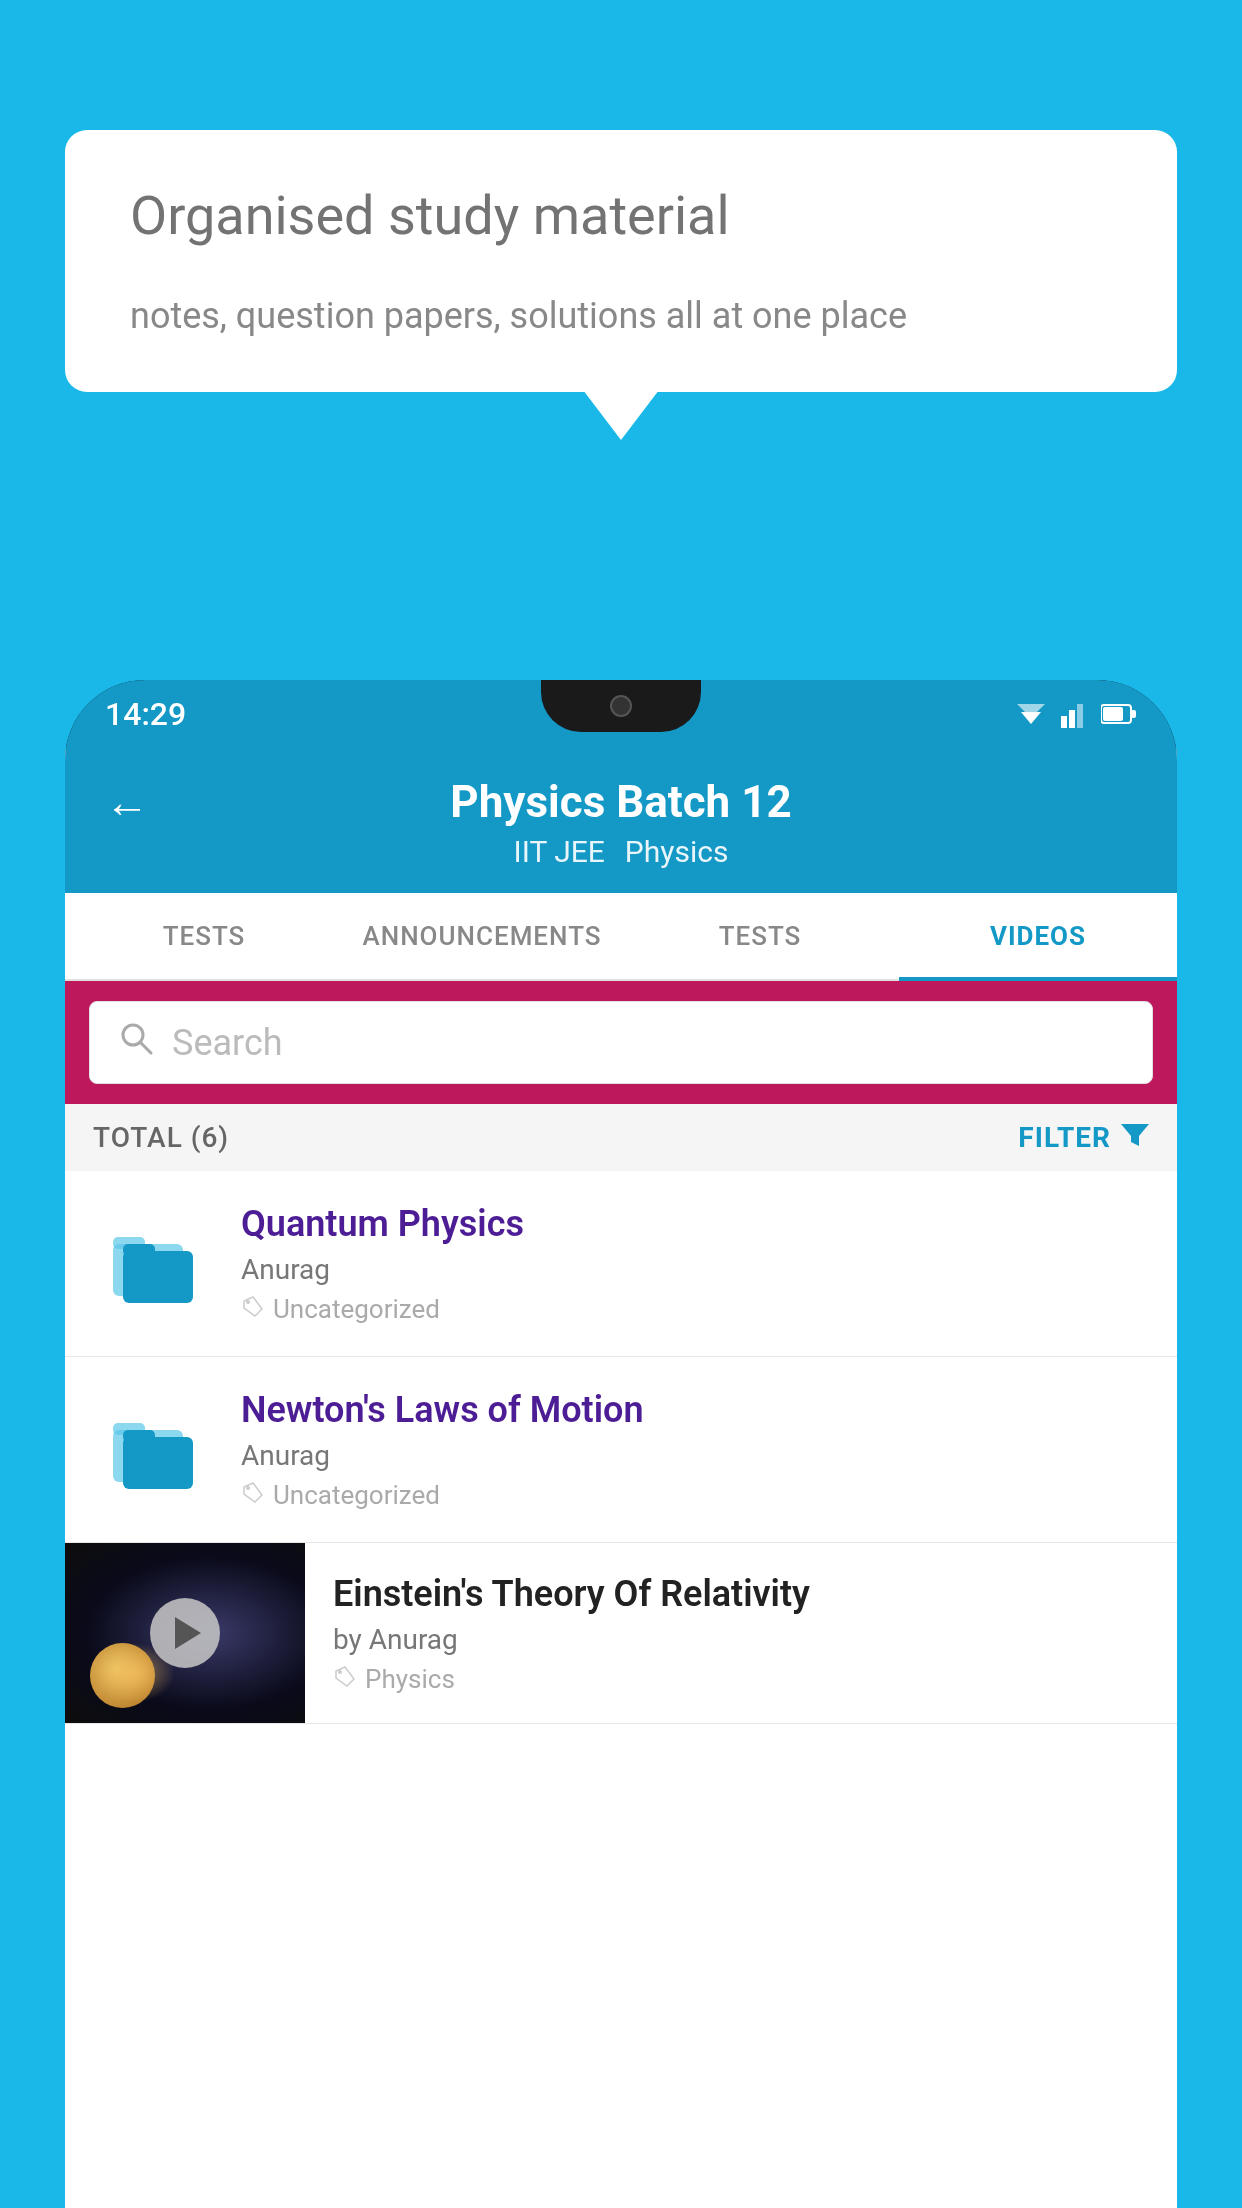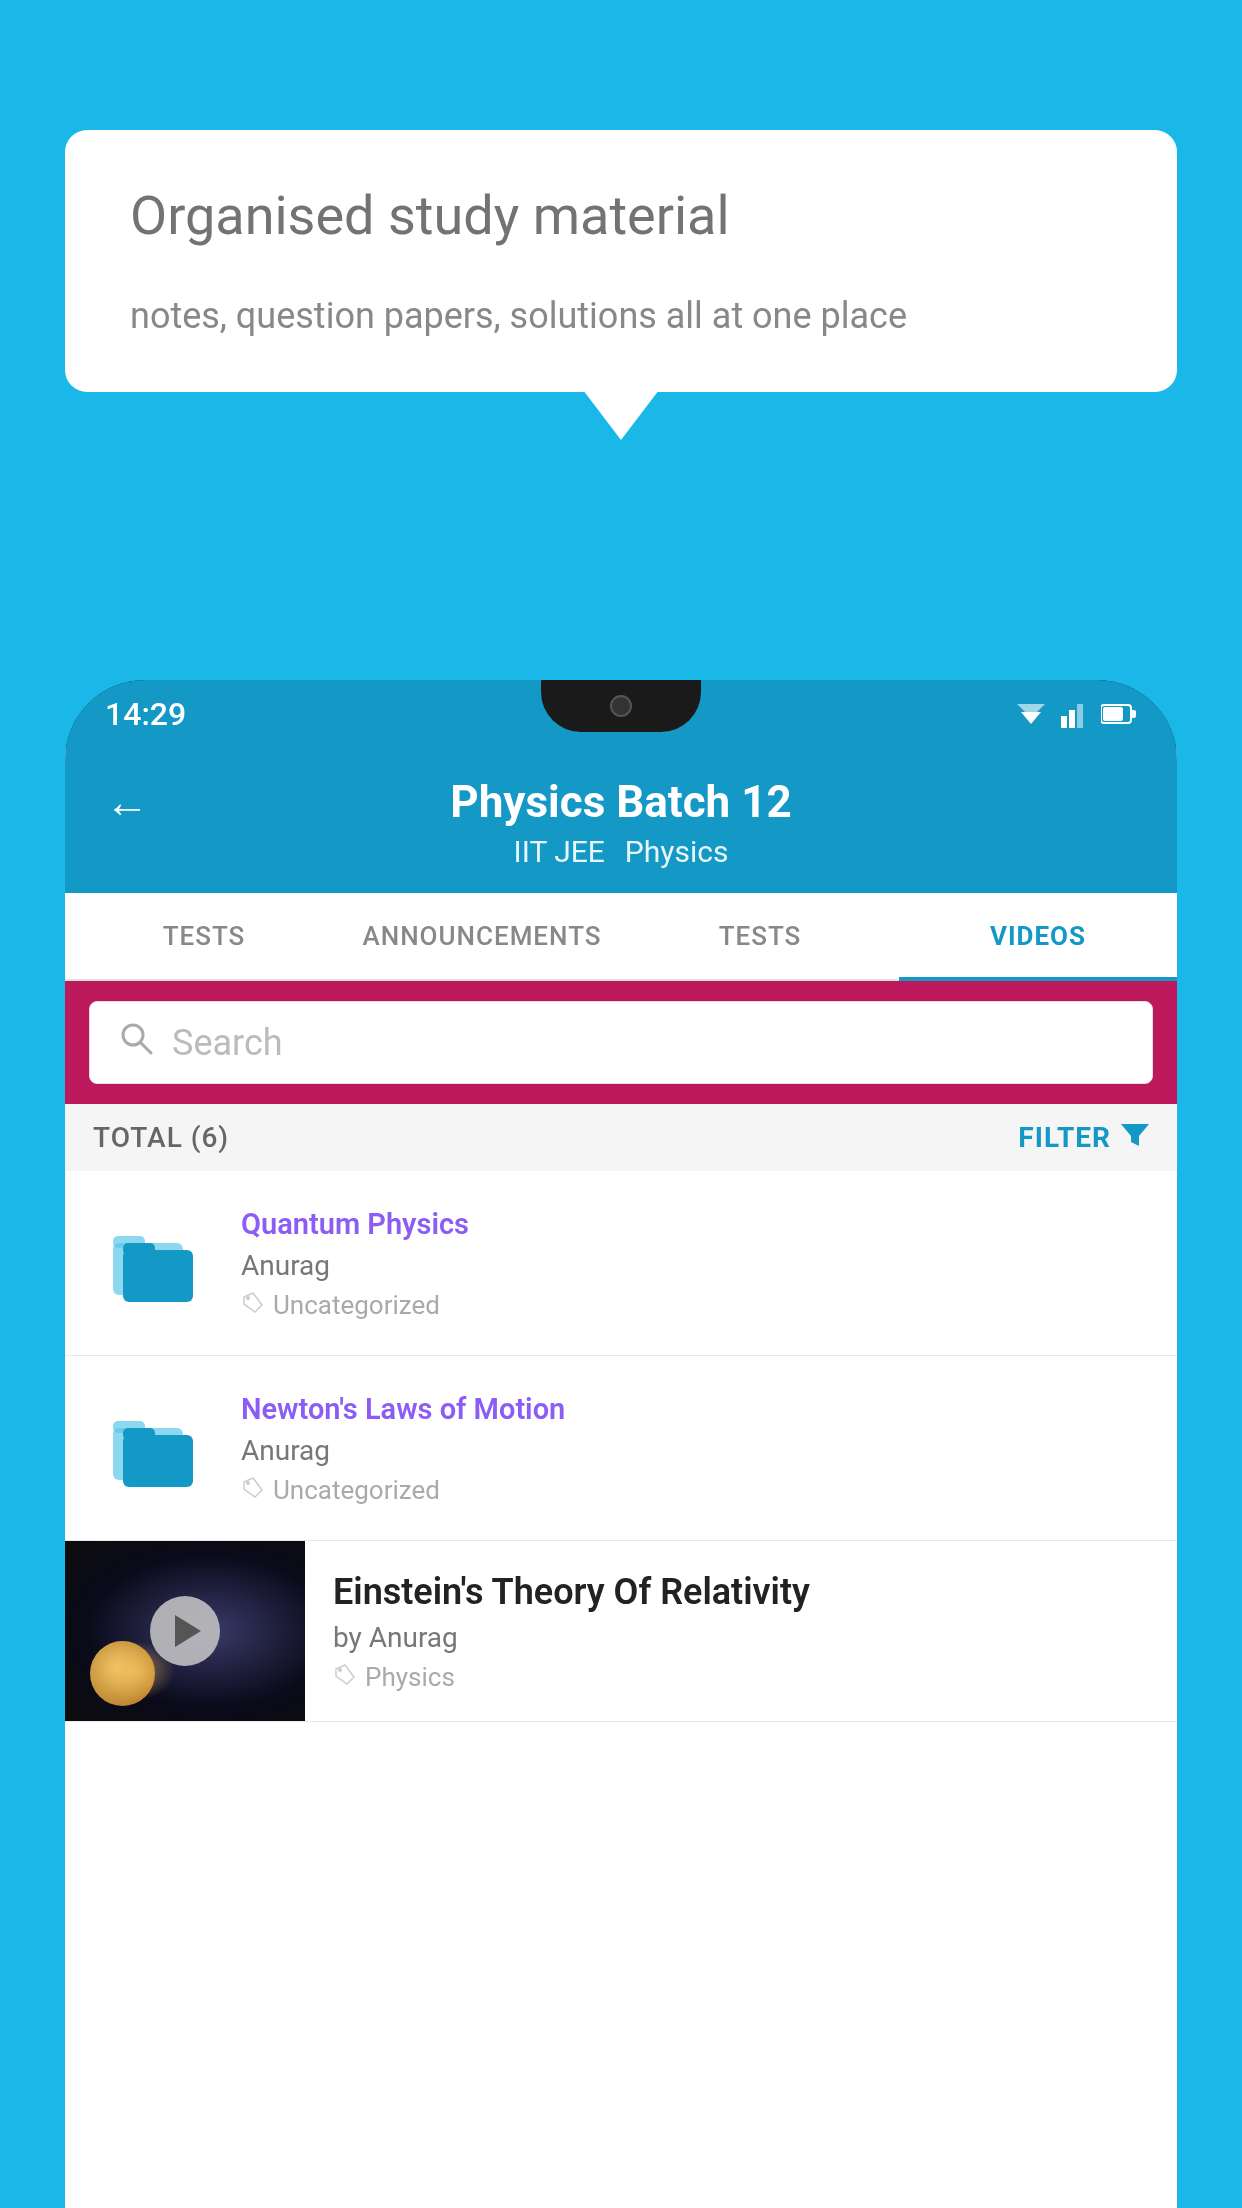--- a/index.html
+++ b/index.html
@@ -277,23 +277,23 @@
     .folder-icon-svg {
       width: 90px;
       height: 90px;
     }
 
     .video-info {
       flex: 1;
     }
 
     .video-title {
-      font-size: 29px;
+      font-size: 36px;
       font-weight: 600;
-      color: #8b5cf6;
+      color: #4c1d95;
       margin-bottom: 8px;
     }
 
     .video-author {
       font-size: 28px;
       color: #777;
       margin-bottom: 8px;
     }
 
     .video-tag {

